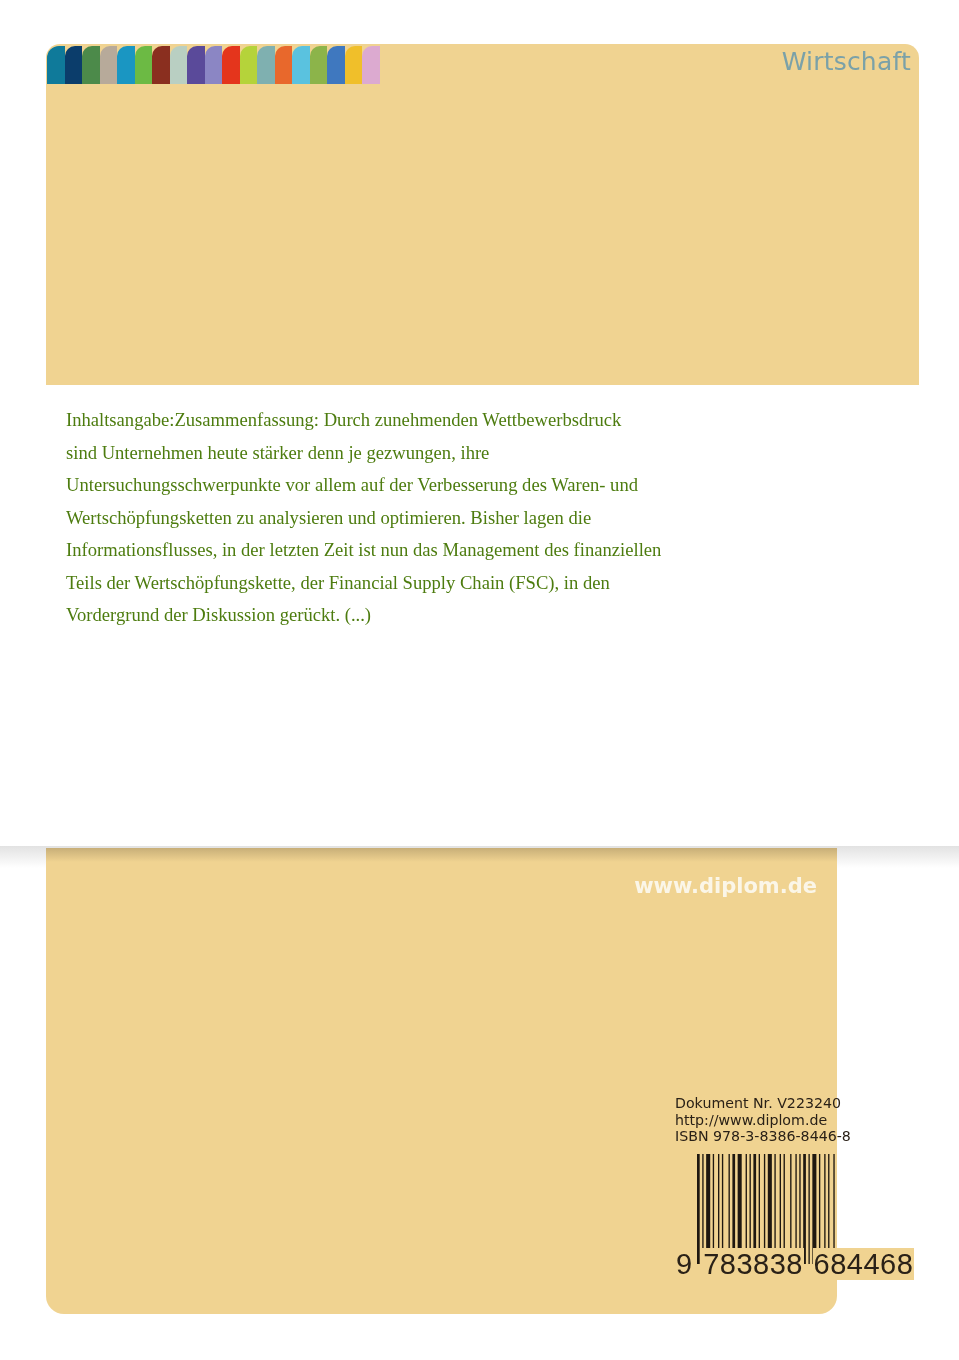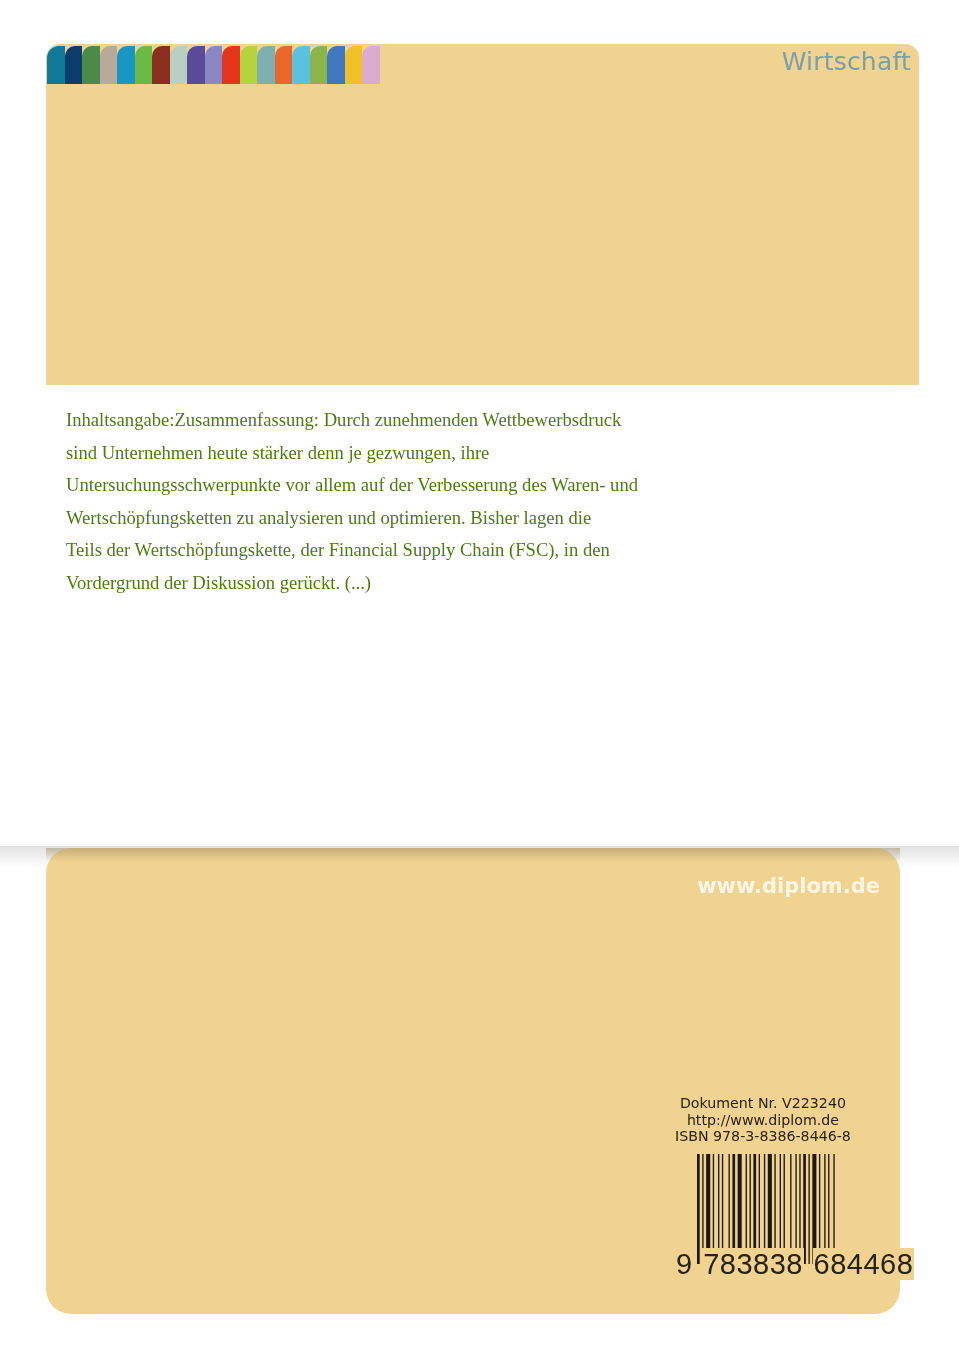--- a/index.html
+++ b/index.html
@@ -35,37 +35,37 @@
       font-family: "Liberation Serif", serif;
       font-size: 18.6px; line-height: 32.5px; color: #4d7c0f;
       margin: 0;
     }
     .content .line { display: block; white-space: nowrap; }
     .shadow-bar {
       position: absolute; left: 0; top: 846px; width: 959px; height: 22px;
       background: linear-gradient(#e2e2e2, #ffffff);
     }
     .bottom-band {
-      position: absolute; left: 46px; top: 848px; width: 854px; height: 466px;
+      position: absolute; left: 46px; top: 848px; width: 791px; height: 466px;
       background: #f0d391;
-      border-bottom-left-radius: 18px; border-bottom-right-radius: 18px; border-radius: 25px;
+      border-bottom-left-radius: 18px; border-bottom-right-radius: 18px;
     }
     .bottom-band::before {
       content: ""; position: absolute; left: 0; top: 0; right: 0; height: 14px;
       background: linear-gradient(rgba(150,130,90,0.45), rgba(240,211,145,0));
     }
     .website {
       position: absolute; right: 20px; top: 26px;
       font-family: "DejaVu Sans", sans-serif; font-weight: bold;
       font-size: 21px; color: #fbf6e8;
     }
     .doc-info {
       position: absolute; left: 629px; top: 247px;
       font-family: "DejaVu Sans", sans-serif;
-      font-size: 14.2px; line-height: 16.5px; color: #2a2117; text-align: center;
+      font-size: 14.2px; line-height: 16.5px; color: #2a2117;
     }
     .doc-info div { white-space: nowrap; }
     .barcode {
       position: absolute; left: 649px; top: 306px; width: 198px; height: 110px;
     }
     .barcode-digits {
       position: absolute; left: 629px; top: 400px;
       font-family: "Liberation Sans", sans-serif;
       font-size: 29px; color: #2a2117; letter-spacing: 0.5px;
       white-space: nowrap;
@@ -99,20 +99,21 @@
       <div class="tab" style="background: rgb(220, 170, 208);"></div>
     </div>
   <div class="category">Wirtschaft</div>
 </div>
 
 <div class="content">
   <span class="line">Inhaltsangabe:Zusammenfassung: Durch zunehmenden Wettbewerbsdruck</span>
   <span class="line">sind Unternehmen heute stärker denn je gezwungen, ihre</span>
   <span class="line">Untersuchungsschwerpunkte vor allem auf der Verbesserung des Waren- und</span>
   <span class="line">Wertschöpfungsketten zu analysieren und optimieren. Bisher lagen die</span>
+  <span class="line">Informationsflusses, in der letzten Zeit ist nun das Management des finanziellen</span>
   <span class="line">Teils der Wertschöpfungskette, der Financial Supply Chain (FSC), in den</span>
   <span class="line">Vordergrund der Diskussion gerückt. (...)</span>
 </div>
 
 <div class="shadow-bar"></div>
 
 <div class="bottom-band">
   <div class="website">www.diplom.de</div>
   <div class="doc-info">
     <div>Dokument Nr. V223240</div>

